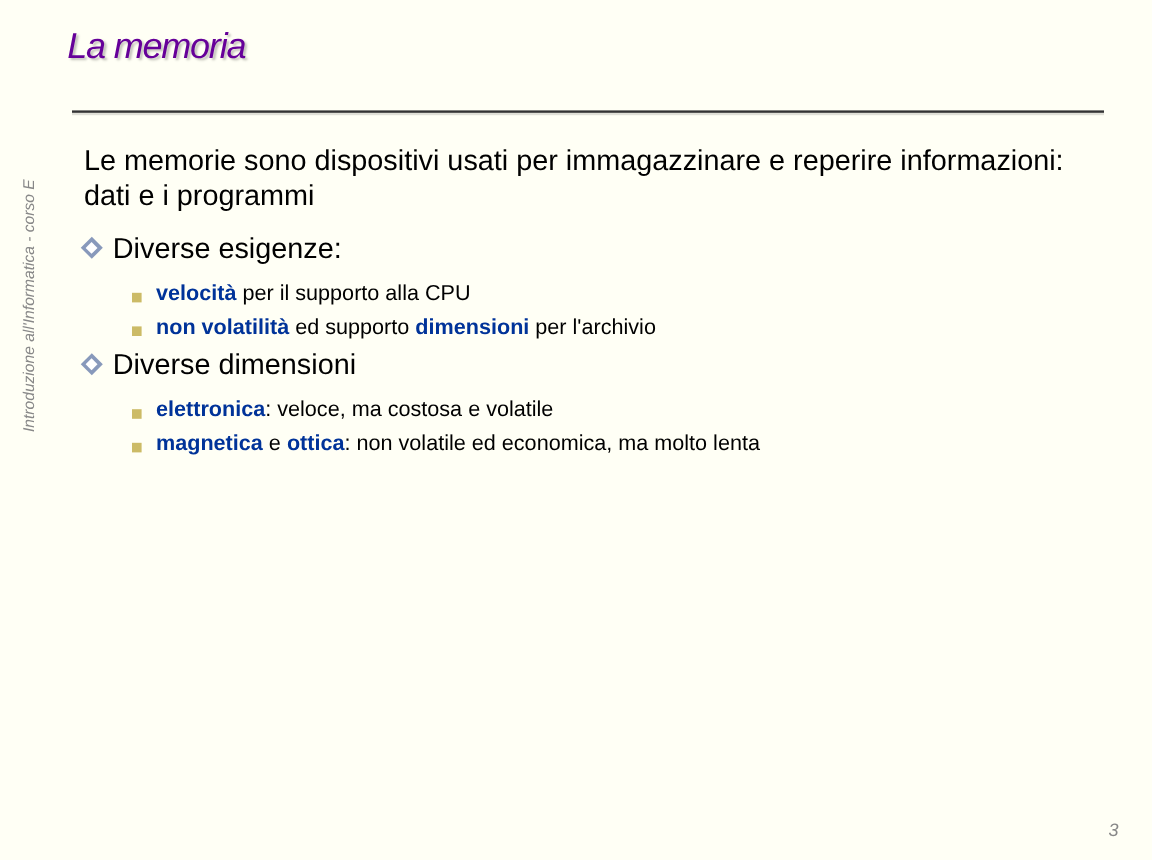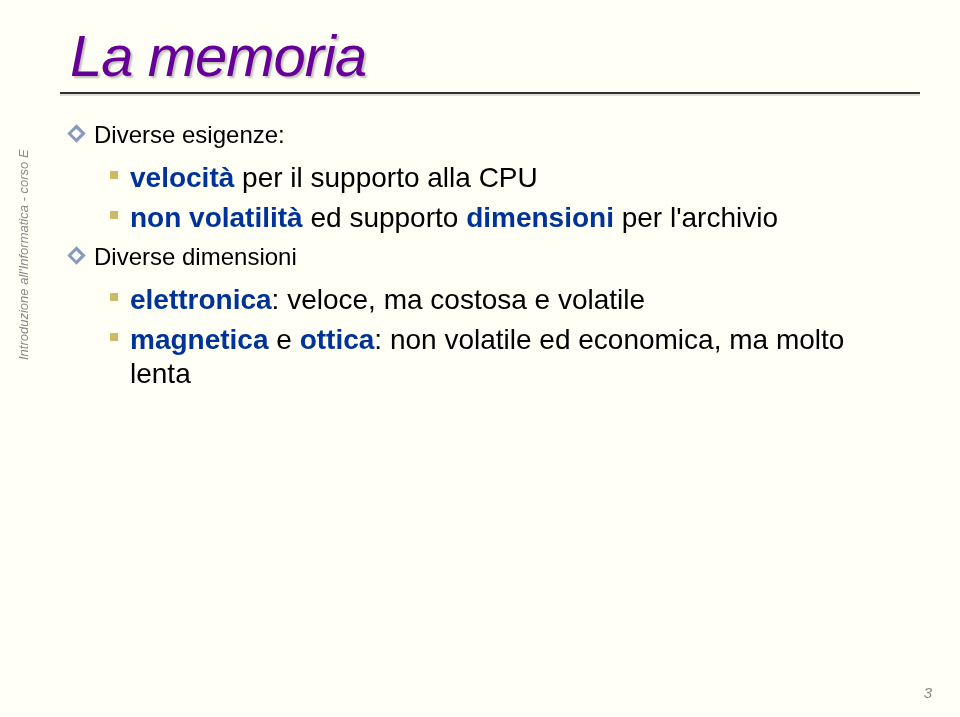--- a/index.html
+++ b/index.html
@@ -17,25 +17,25 @@
     top: 360px;
     transform: rotate(-90deg);
     transform-origin: left top;
     font-style: italic;
     font-size: 13px;
     color: #888888;
     white-space: nowrap;
   }
   .title {
     position: absolute;
-    left: 70px;
+    left: 56px;
     top: 22px;
     font-family: "Trebuchet MS", Arial, sans-serif;
     font-style: italic;
-    font-size: 58px;
+    font-size: 30px;
     color: #660099;
     text-shadow: 2px 2px 2px rgba(0,0,0,0.25);
     letter-spacing: -1px;
   }
   .hr-line {
     position: absolute;
     left: 60px;
     right: 40px;
     top: 92px;
     height: 2px;
@@ -81,21 +81,21 @@
     top: 10.2px;
     width: 6.6px;
     height: 6.6px;
     background: #ffffff;
     transform: rotate(45deg);
   }
   .bullet-l2 {
     position: relative;
     padding-left: 60px;
     margin-bottom: 6px;
-    font-size: 28px;
+    font-size: 18px;
   }
   .bullet-l2::before {
     content: "";
     position: absolute;
     left: 40px;
     top: 10px;
     width: 8px;
     height: 8px;
     background: #ccbb66;
   }
@@ -116,20 +116,21 @@
 <div class="slide">
 
   <div class="sidebar-text">Introduzione all'Informatica - corso E</div>
 
   <div class="title">La memoria</div>
   <div class="hr-line"></div>
   <div class="hr-shadow"></div>
 
   <div class="content">
 
+    <div class="para">Le memorie sono dispositivi usati per immagazzinare e reperire informazioni: dati e i programmi</div>
 
 
 
     <div class="bullet-l1">Diverse esigenze:</div>
 
     <div class="bullet-l2">
       <span class="blue bold">velocità</span><span> per il supporto alla CPU</span>
     </div>
 
     <div class="bullet-l2">

